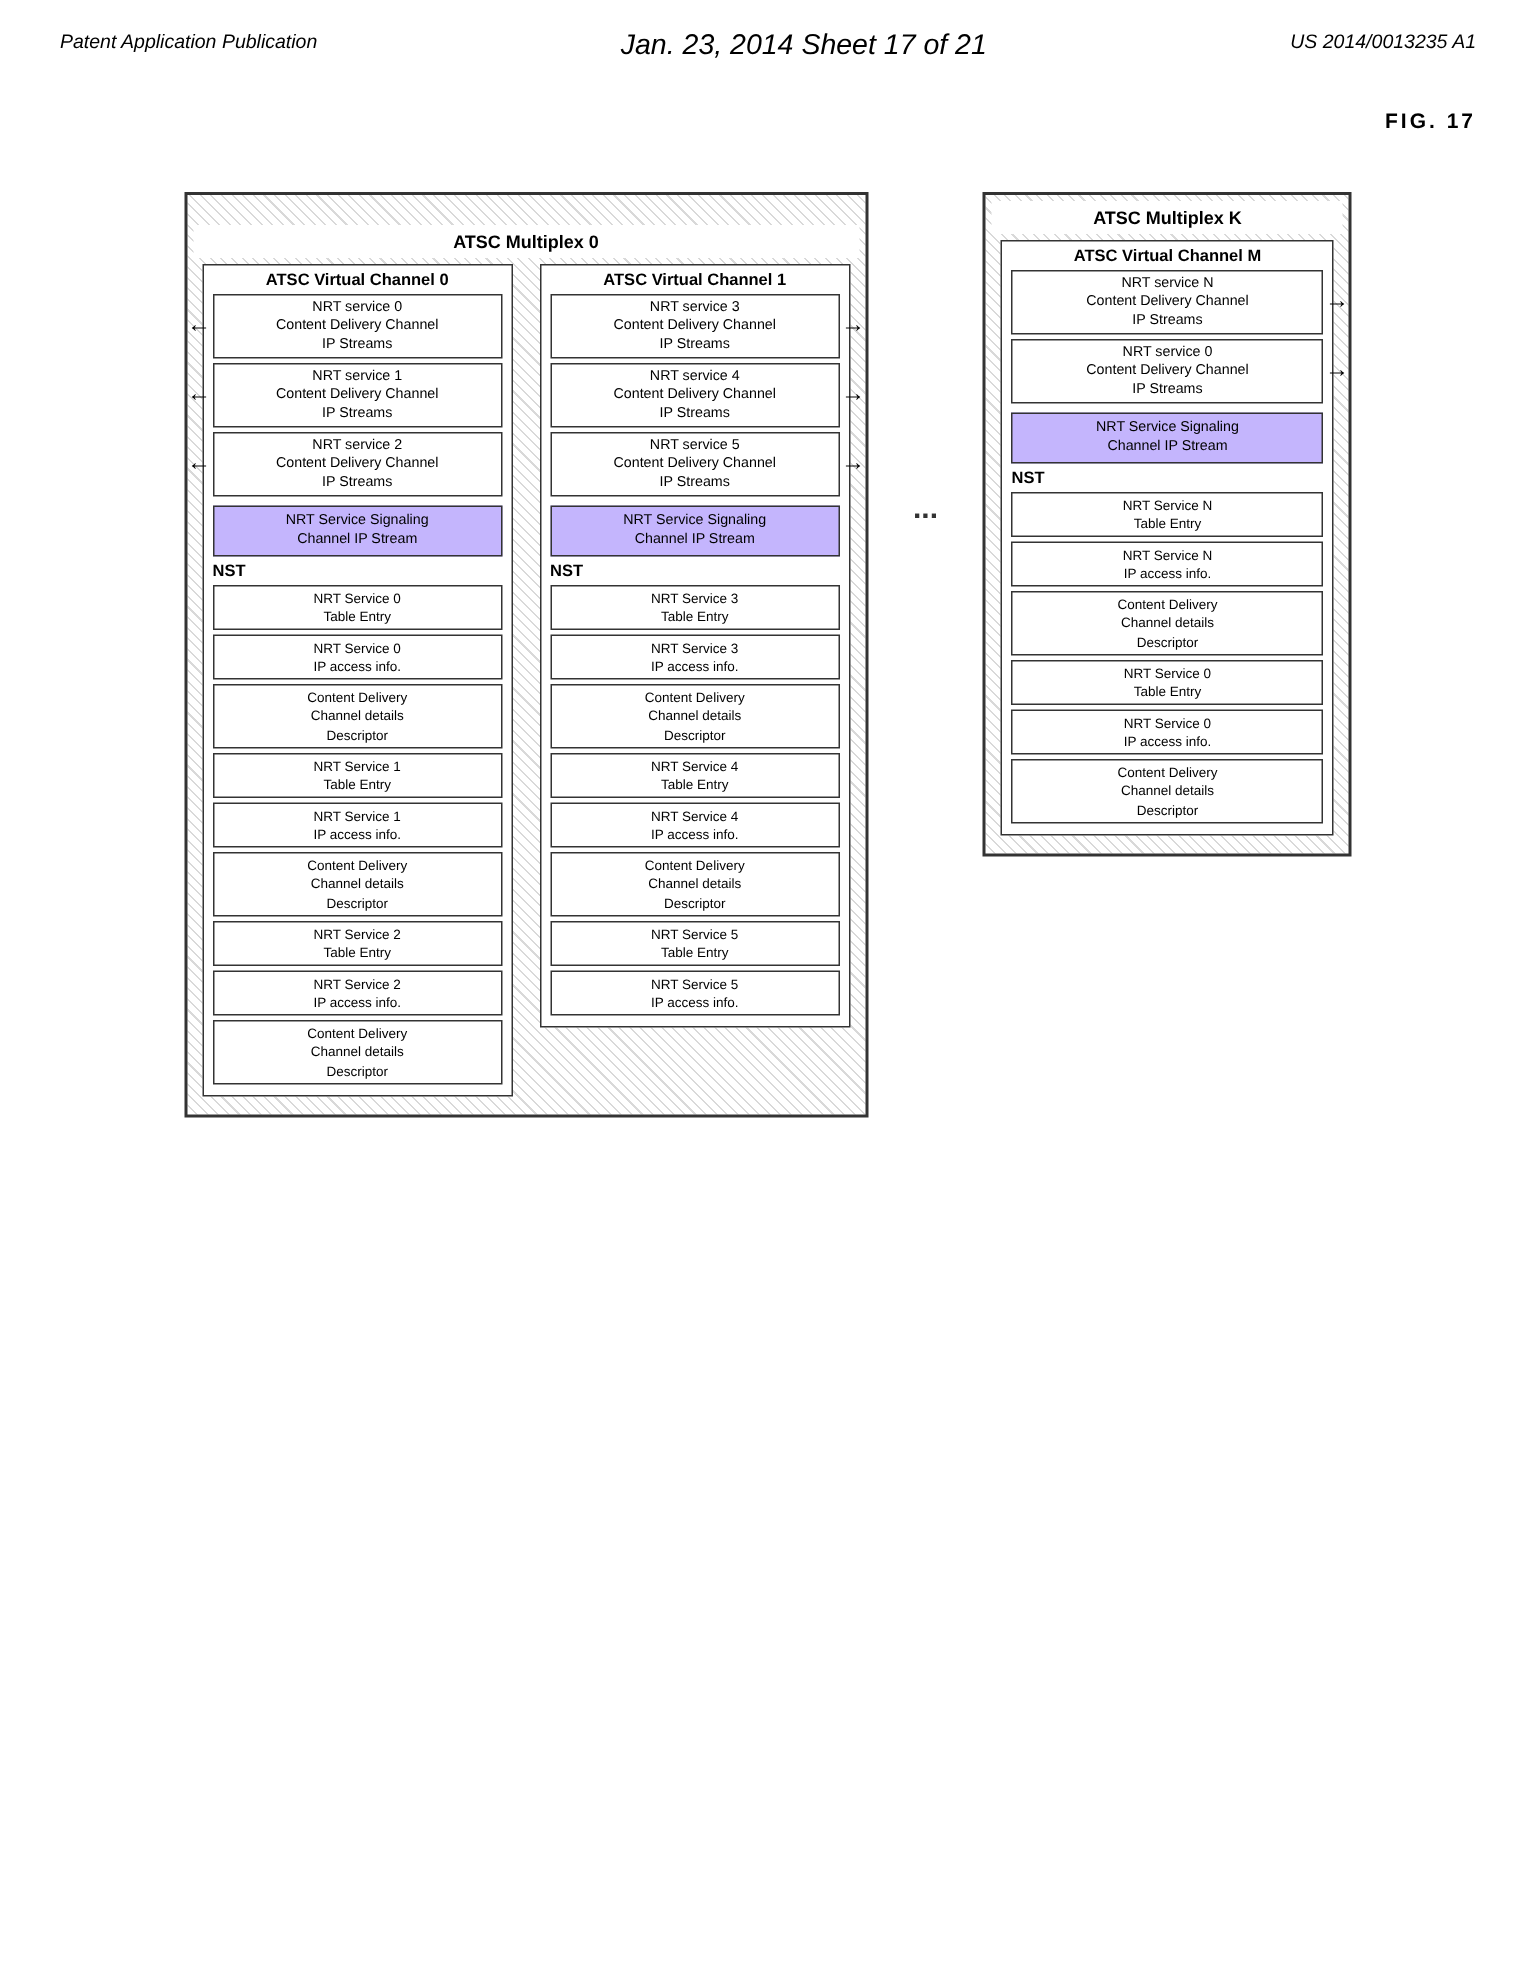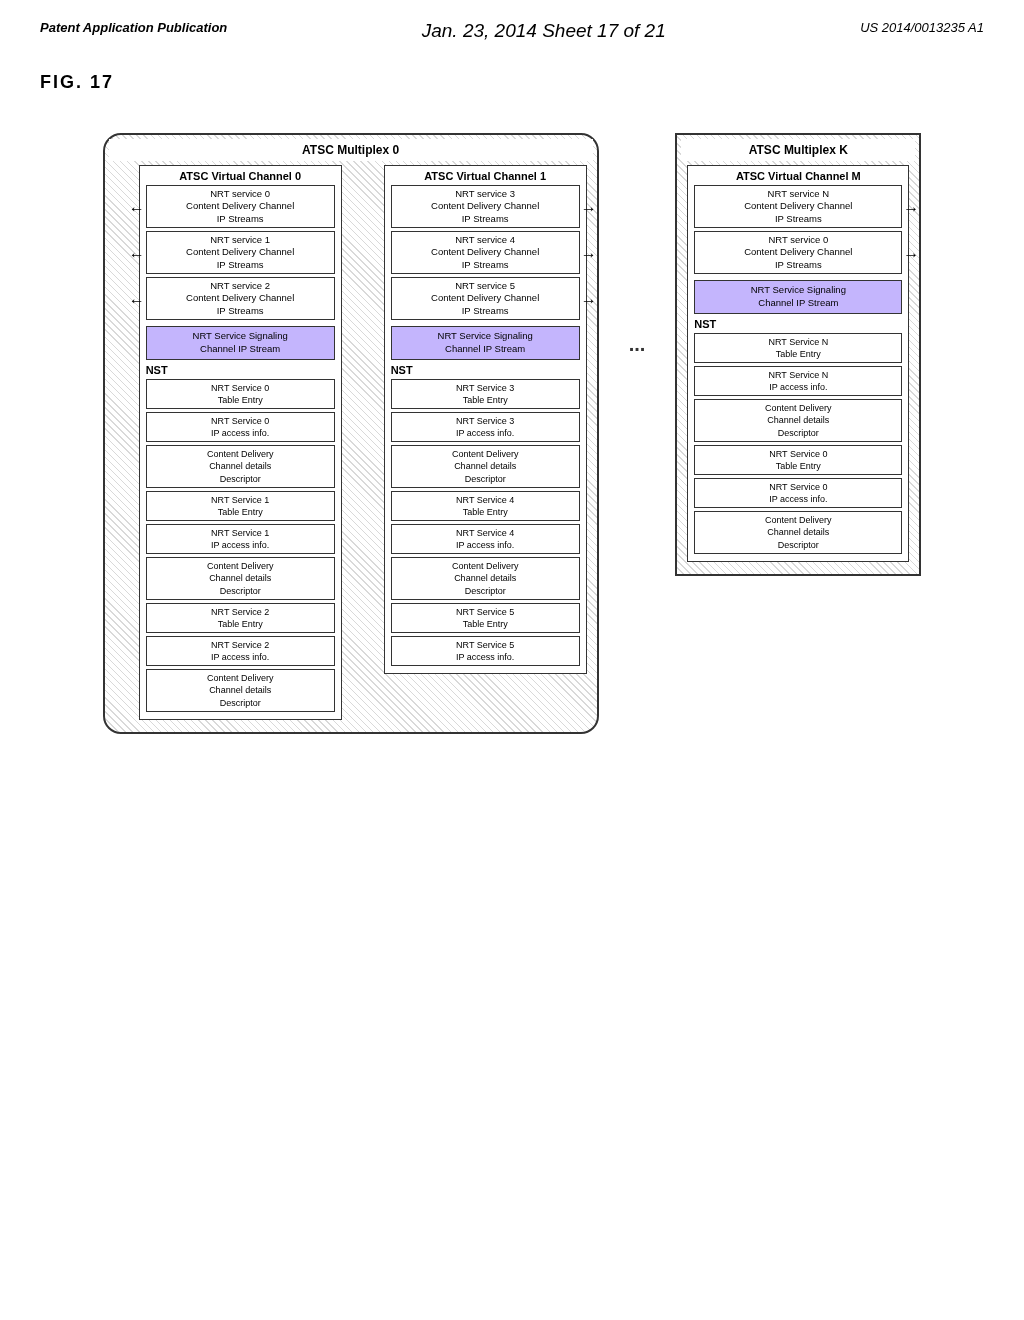--- a/index.html
+++ b/index.html
@@ -21,28 +21,28 @@
     
     .header {
       display: flex;
       justify-content: space-between;
       align-items: flex-start;
       margin-bottom: 10px;
       font-size: 13px;
       font-style: italic;
     }
 
-    .header-left { font-weight: bold; font-size: 13px; }
+    .header-left { font-weight: normal; font-size: 13px; }
     .header-center { font-size: 19px; }
     .header-right { font-size: 13px; }
 
     
     .fig-title {
-      text-align: left;
-      font-size: 18px;
+      text-align: right;
+      font-size: 14px;
       font-weight: bold;
       margin: 30px 0 30px 0;
       letter-spacing: 2px;
     }
 
     
     .diagram-area {
       display: flex;
       justify-content: center;
       align-items: flex-start;
@@ -124,21 +124,20 @@
     }
 
     
     .two-col {
       display: flex;
       gap: 6px;
     }
 
     .col {
       flex: 1;
-      margin-left: 24px;
     }
 
     
     .dots {
       display: flex;
       align-items: center;
       font-size: 20px;
       font-weight: bold;
       color: #333;
       padding-top: 200px;
@@ -163,21 +162,21 @@
   <div class="header">
     <div class="header-left">Patent Application Publication</div>
     <div class="header-center">Jan. 23, 2014   Sheet 17 of 21</div>
     <div class="header-right">US 2014/0013235 A1</div>
   </div>
 
   <div class="fig-title">FIG.  17</div>
 
   <div class="diagram-area">
 
-    <div class="multiplex-outer hatched" style="width:496px; padding: 4px 4px 8px 4px; border-radius: 18px;">
+    <div class="multiplex-outer hatched" style="width:456px; padding: 20px 4px 8px 4px;">
       <div class="multiplex-title">ATSC Multiplex 0</div>
 
       <div class="two-col">
 
         <div class="col">
           <div class="inner-container">
             <div class="inner-title">ATSC Virtual Channel 0</div>
 
             <div class="service-box" style="position:relative;">
               <div>NRT service 0</div>

